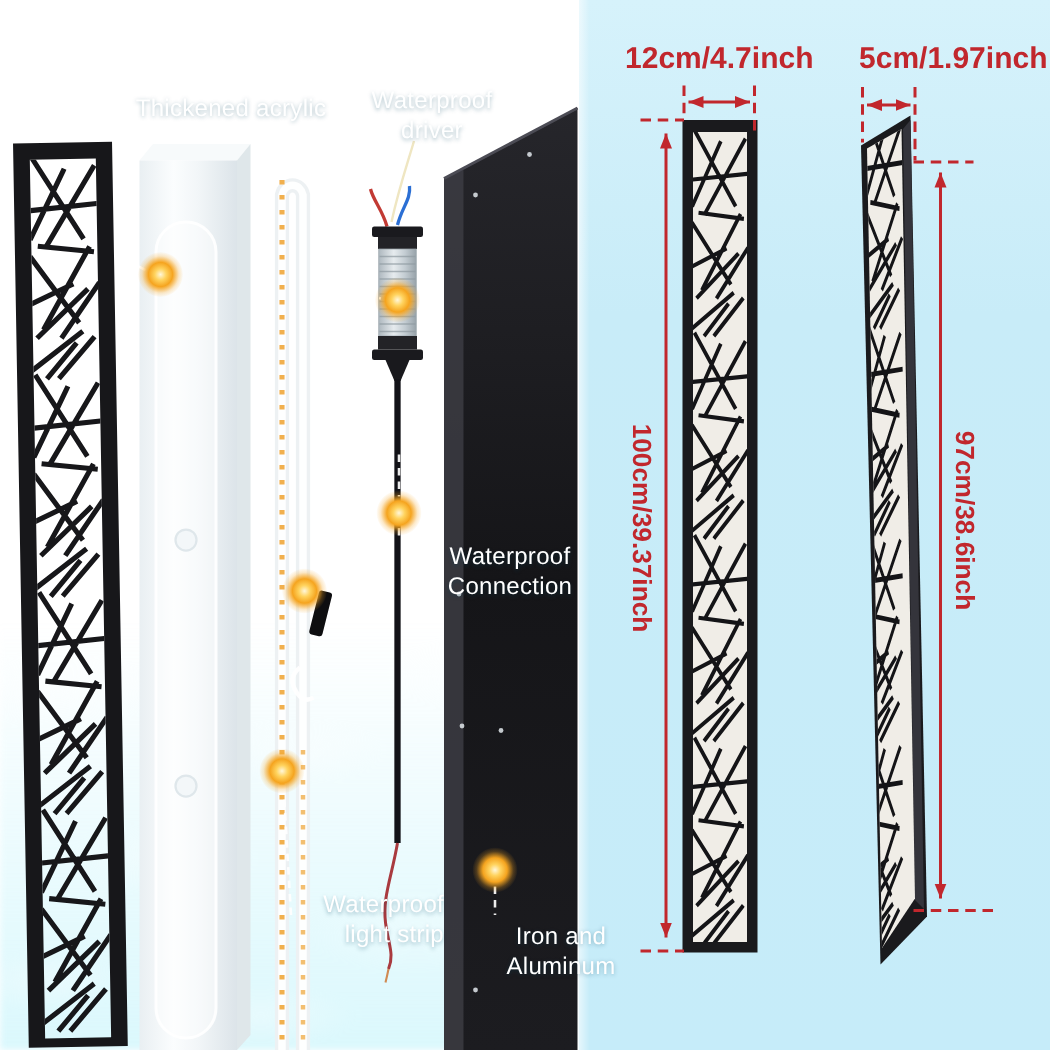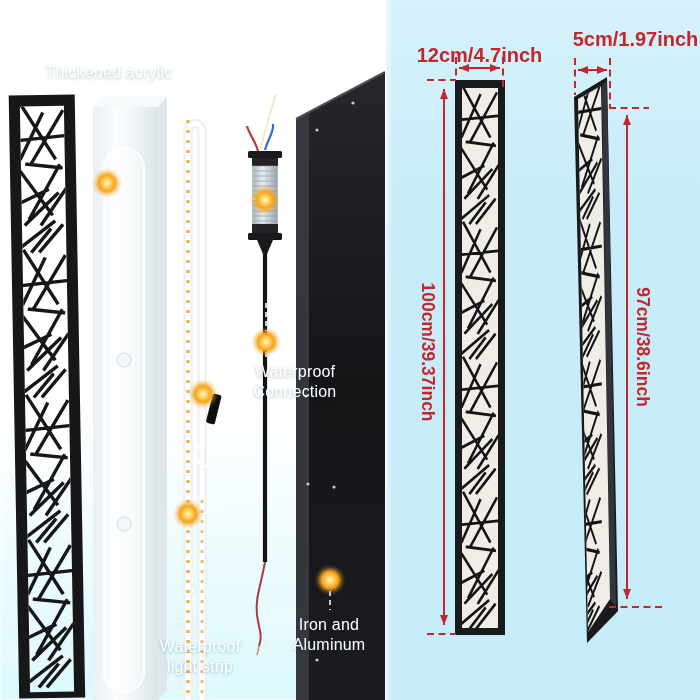--- a/index.html
+++ b/index.html
@@ -22,32 +22,32 @@
       linear-gradient(180deg, rgba(150,230,245,0) 0%, rgba(175,240,250,.45) 100%);}
   .right-bg{position:absolute;left:386px;top:0;width:314px;height:700px;
     background:linear-gradient(180deg,#d6f2fb 0%,var(--right-background,#c8ecf8) 30%,#c6ecf9 100%);}
   .divider{position:absolute;left:375px;top:0;width:18px;height:700px;
     background:linear-gradient(90deg,rgba(255,255,255,0),rgba(255,255,255,.65) 55%,rgba(255,255,255,0));}
 
   .scene{position:absolute;left:0;top:0;width:700px;height:700px;}
 
   
   .lbl{position:absolute;color:var(--label-white,#ffffff);font-size:16px;line-height:20px;
-       text-align:center;text-shadow:0 1px 3px rgba(0,70,95,.35);letter-spacing:.2px;}
+       text-align:center;text-shadow:0 1px 3px rgba(0,70,95,.35);letter-spacing:.2px;margin-left:45px;}
   #lbl-acrylic{left:44px;top:63px;width:130px;}
   #lbl-driver{left:196px;top:58px;width:94px;}
   #lbl-connection{left:208px;top:362px;width:102px;padding-left:36px;}
-  #lbl-strip{left:149px;top:637px;width:102px;}
+  #lbl-strip{left:149px;top:594px;width:102px;text-align:right;}
   #lbl-iron{left:281px;top:615px;width:96px;text-align:center;}
 
   
   .dim{position:absolute;color:var(--dimension-red,#c1272d);font-weight:bold;text-align:center;}
   .dim.h{font-size:20px;line-height:22px;}
   .dim.v{font-size:17.5px;line-height:20px;transform:rotate(90deg);}
-  #dim-fw{left:412px;top:44px;width:135px;}
+  #dim-fw{left:412px;top:28px;width:135px;}
   #dim-sw{left:544px;top:28px;width:127px;margin-left:28px;}
   #dim-fh{left:343px;top:342px;width:170px;}
   #dim-sh{left:562px;top:337px;width:162px;}
 
   
   .glow{position:absolute;width:30px;height:30px;border-radius:50%;
     background:radial-gradient(circle,#fff7da 0%,#ffd35e 18%,#f5a41f 38%,
                rgba(245,164,31,.25) 58%,rgba(245,164,31,0) 72%);}
 </style>
 </head>
@@ -222,20 +222,21 @@
   </svg>
 
   <div class="glow" style="left:92px;top:168px;"></div>
   <div class="glow" style="left:250px;top:185px;"></div>
   <div class="glow" style="left:251px;top:327px;"></div>
   <div class="glow" style="left:188px;top:379px;"></div>
   <div class="glow" style="left:173px;top:499px;"></div>
   <div class="glow" style="left:315px;top:565px;"></div>
 
   <div class="lbl" id="lbl-acrylic">Thickened acrylic</div>
+  <div class="lbl" id="lbl-driver">Waterproof driver</div>
   <div class="lbl" id="lbl-connection">Waterproof Connection</div>
   <div class="lbl" id="lbl-strip">Waterproof light strip</div>
   <div class="lbl" id="lbl-iron">Iron and Aluminum</div>
 
   <div class="dim h" id="dim-fw">12cm/4.7inch</div>
   <div class="dim h" id="dim-sw">5cm/1.97inch</div>
   <div class="dim v" id="dim-fh">100cm/39.37inch</div>
   <div class="dim v" id="dim-sh">97cm/38.6inch</div>
 
 </div>

